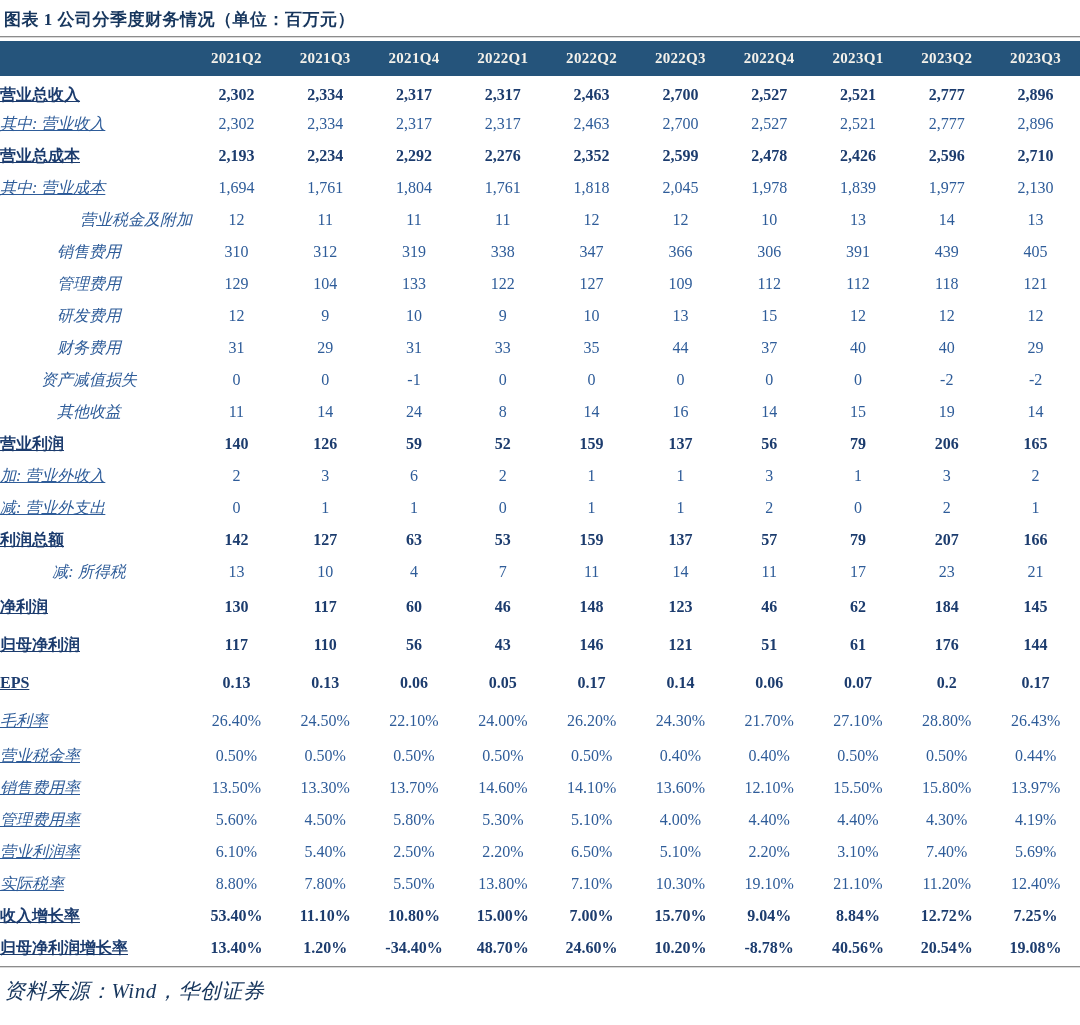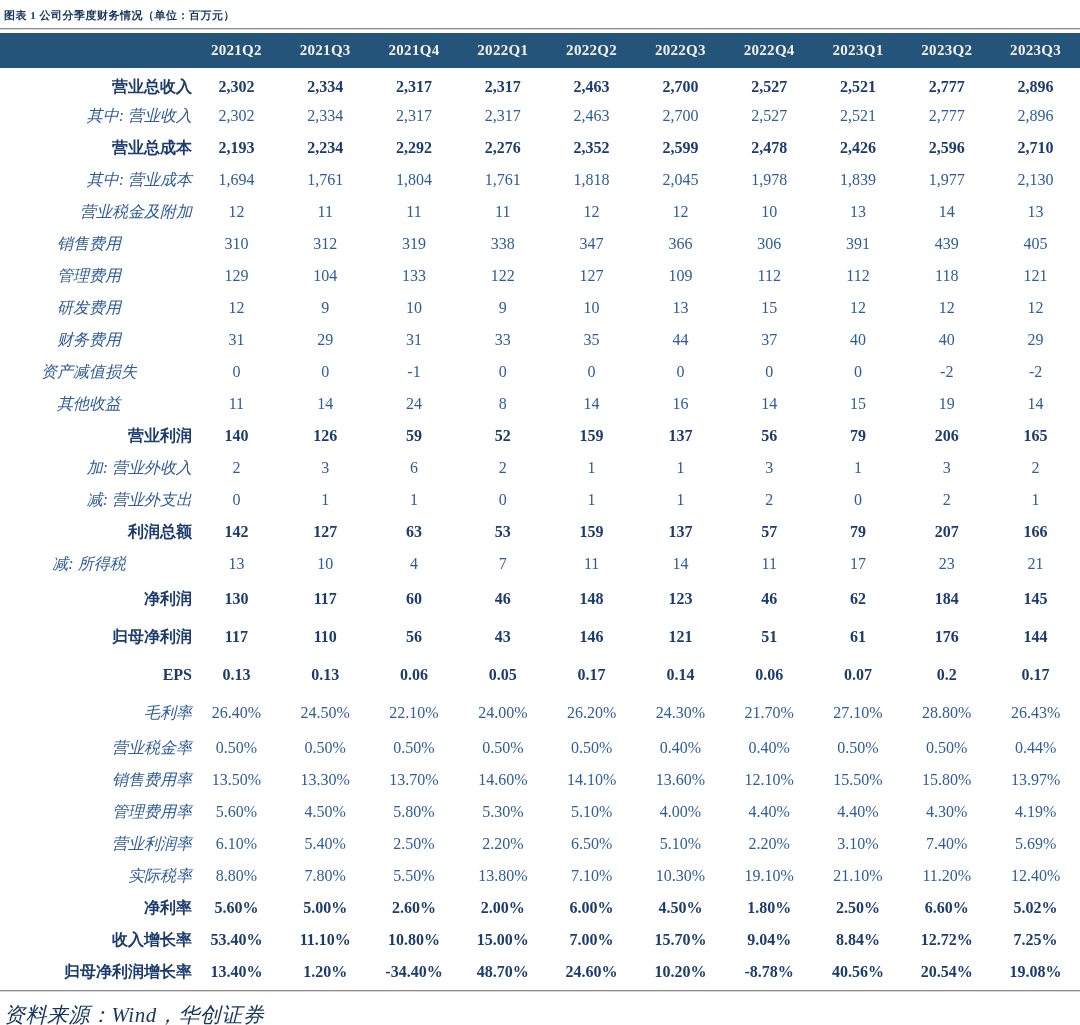--- a/index.html
+++ b/index.html
@@ -13,21 +13,21 @@
   }
   *{box-sizing:border-box;}
   html,body{margin:0;padding:0;}
   body{
     width:1080px;height:1025px;background:#ffffff;
     font-family:"Liberation Serif","DejaVu Serif",serif;
     overflow:hidden;
   }
   .figure-title{
     padding:8px 8px 5px 4px;
-    font-size:11px;font-weight:bold;color:var(--title-text);
+    font-size:17px;font-weight:bold;color:var(--title-text);
     letter-spacing:0.5px;
   }
   .rule-top{height:2px;background:var(--rule-gray);border-bottom:1px solid var(--rule-gray-light);margin-bottom:3px;}
   table.fin-table{width:1080px;border-collapse:collapse;table-layout:fixed;}
   table.fin-table th:first-child{width:192px;}
   thead th{
     background:var(--header-bg);color:var(--header-text);
     font-size:15px;font-weight:bold;height:35px;text-align:center;
     padding:0;letter-spacing:0.3px;
   }
@@ -35,21 +35,21 @@
     font-size:16px;text-align:center;color:var(--regular-text);
     height:32px;padding:0;vertical-align:middle;white-space:nowrap;
   }
   tbody tr:first-child td{padding-top:6px;}
   tr.bold td{color:var(--bold-text);font-weight:bold;}
   tr.tall td{height:38px;}
   td.label{font-style:italic;}
   tr.bold td.label{font-style:normal;}
   td.label.left{text-align:right;padding-left:8px;}
   td.label.right{text-align:center;padding-right:14px;}
-  td.label.center{text-align:right;}
+  td.label.center{text-align:left;text-decoration:underline;}
   .rule-bottom{height:2px;background:var(--rule-gray);border-bottom:1px solid var(--rule-gray-light);margin-top:2px;}
   .source-note{
     padding:9px 0 0 4px;font-size:21px;font-style:italic;
     color:var(--title-text);letter-spacing:0.5px;
   }
 </style>
 </head>
 <body>
 
 <div class="page">
@@ -391,33 +391,20 @@
           <td>5.50%</td>
           <td>13.80%</td>
           <td>7.10%</td>
           <td>10.30%</td>
           <td>19.10%</td>
           <td>21.10%</td>
           <td>11.20%</td>
           <td>12.40%</td>
         </tr>
         <tr class="bold">
-          <td class="label center">净利率</td>
-          <td>5.60%</td>
-          <td>5.00%</td>
-          <td>2.60%</td>
-          <td>2.00%</td>
-          <td>6.00%</td>
-          <td>4.50%</td>
-          <td>1.80%</td>
-          <td>2.50%</td>
-          <td>6.60%</td>
-          <td>5.02%</td>
-        </tr>
-        <tr class="bold">
           <td class="label center">收入增长率</td>
           <td>53.40%</td>
           <td>11.10%</td>
           <td>10.80%</td>
           <td>15.00%</td>
           <td>7.00%</td>
           <td>15.70%</td>
           <td>9.04%</td>
           <td>8.84%</td>
           <td>12.72%</td>

